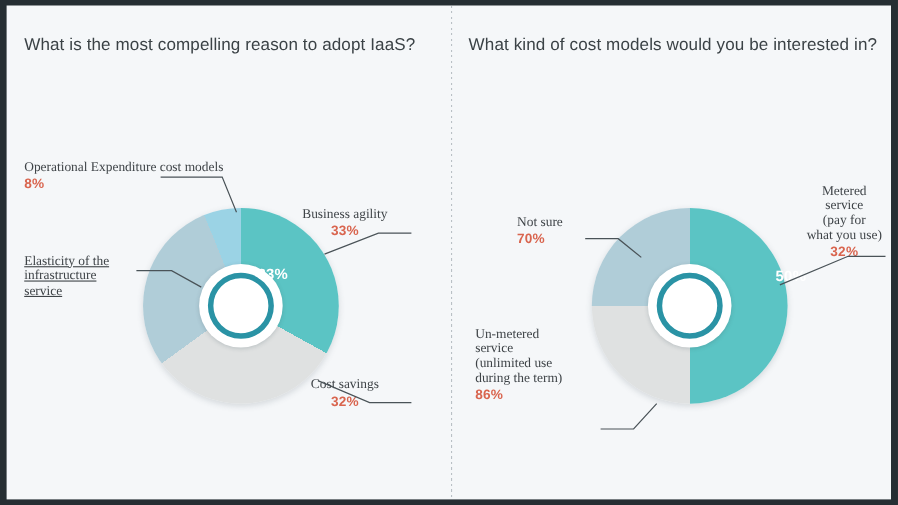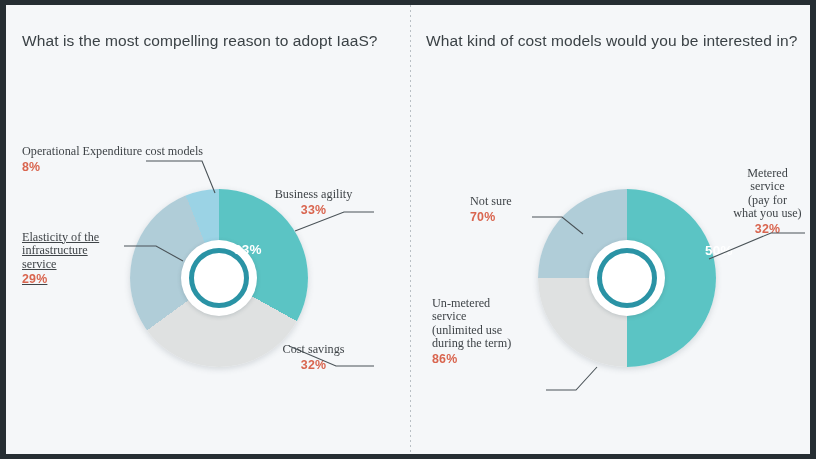--- a/index.html
+++ b/index.html
@@ -78,21 +78,20 @@
 
       <div class="callout" style="left:16px;top:140px;width:230px;">
         <span>Operational Expenditure cost models</span>
         <span class="pct">8%</span>
       </div>
 
       <div class="callout" style="left:16px;top:212px;width:110px;white-space:pre-line;text-decoration:underline;">
         <span>Elasticity of the
 infrastructure
 service</span>
-        <span class="pct">29%</span>
       </div>
 
       <div class="callout right-align" style="left:250px;top:183px;width:115px;">
         <span>Business agility</span>
         <span class="pct">33%</span>
       </div>
 
       <div class="callout right-align" style="left:250px;top:338px;width:115px;">
         <span>Cost savings</span>
         <span class="pct">32%</span>

